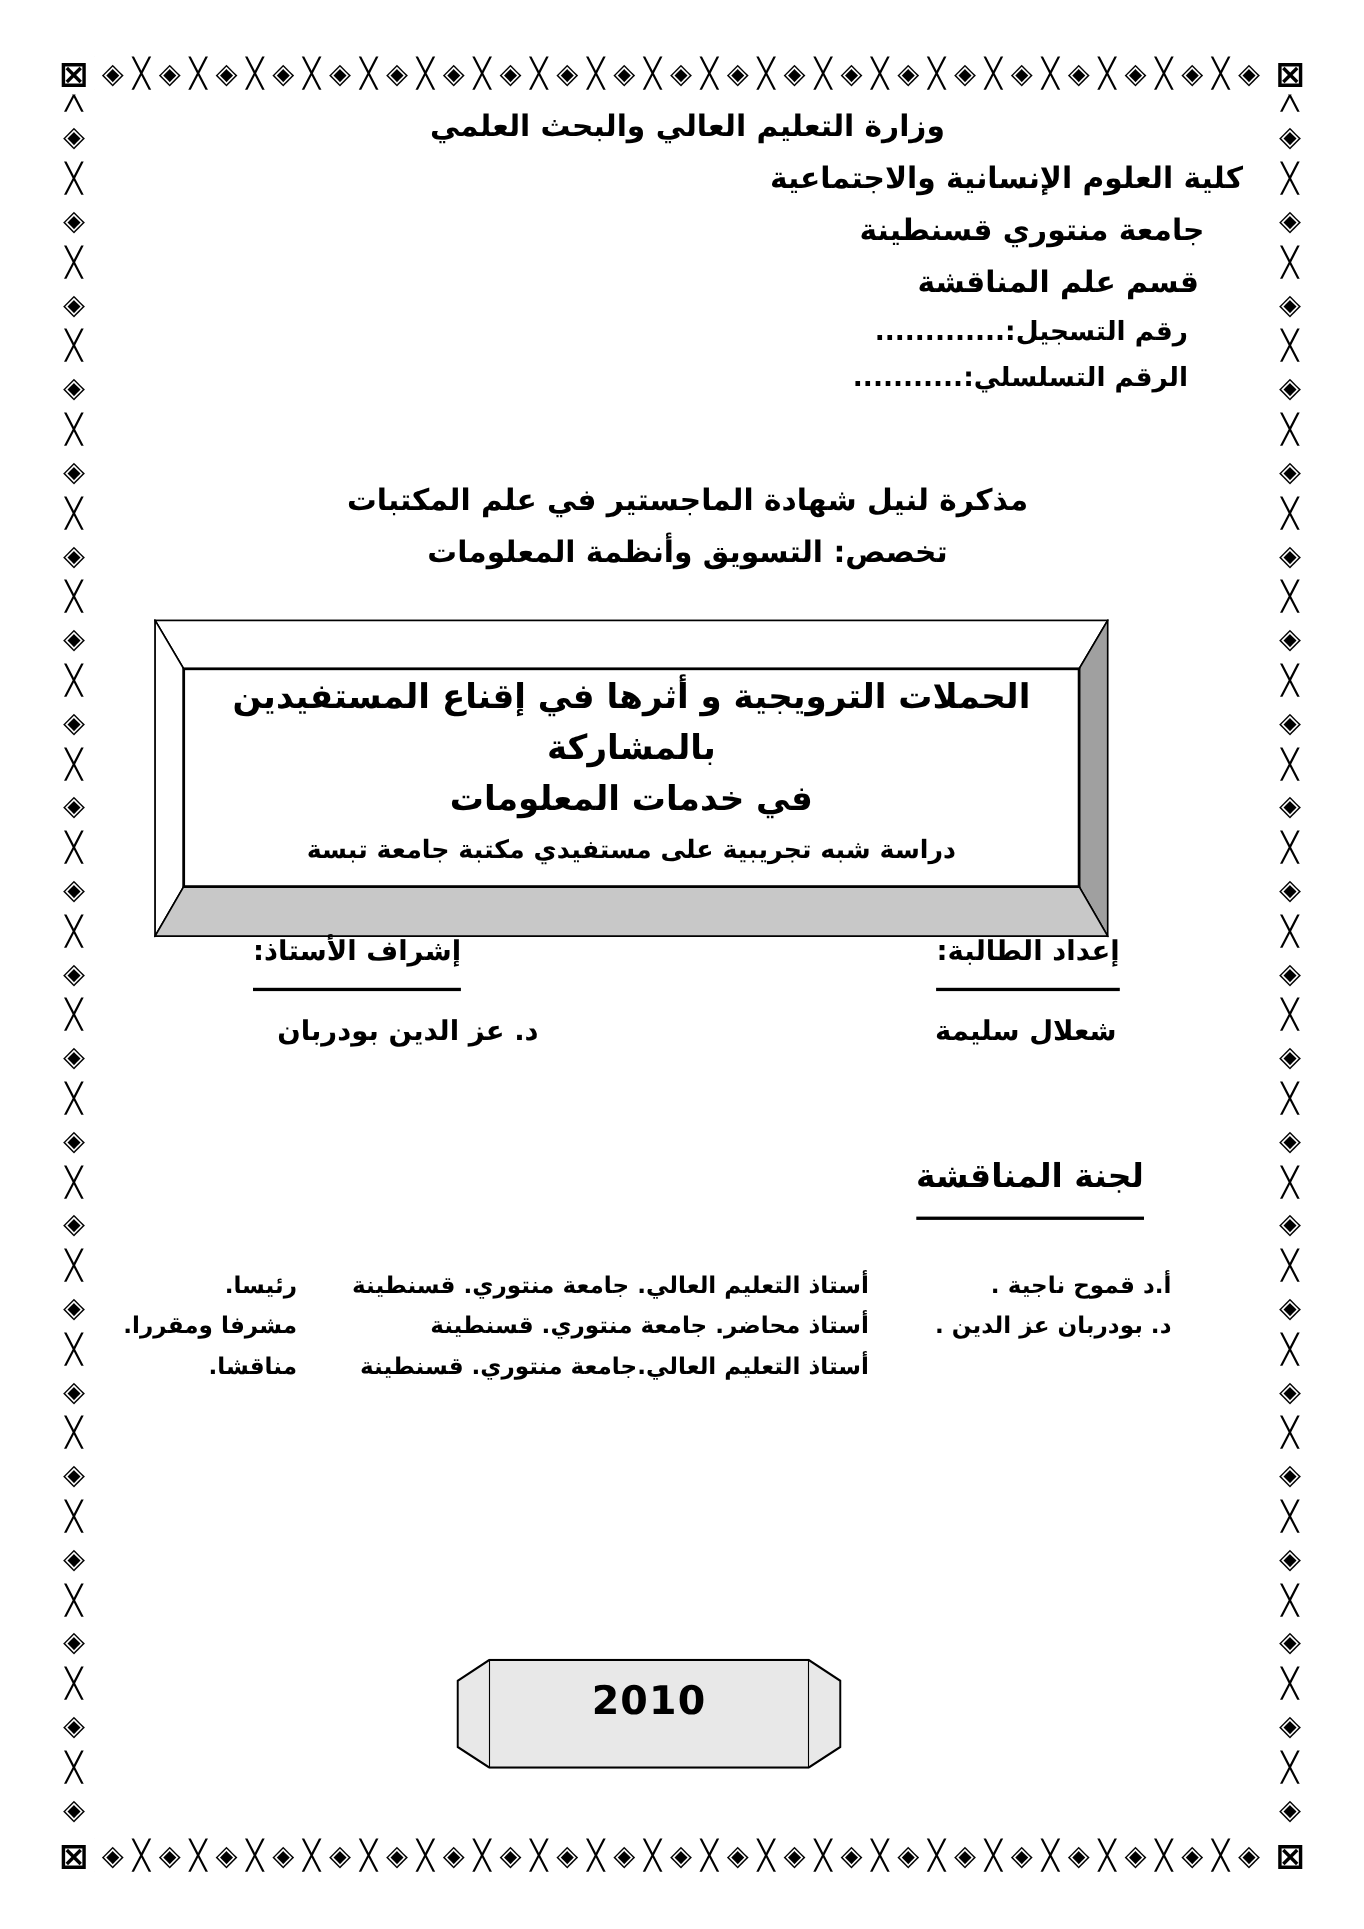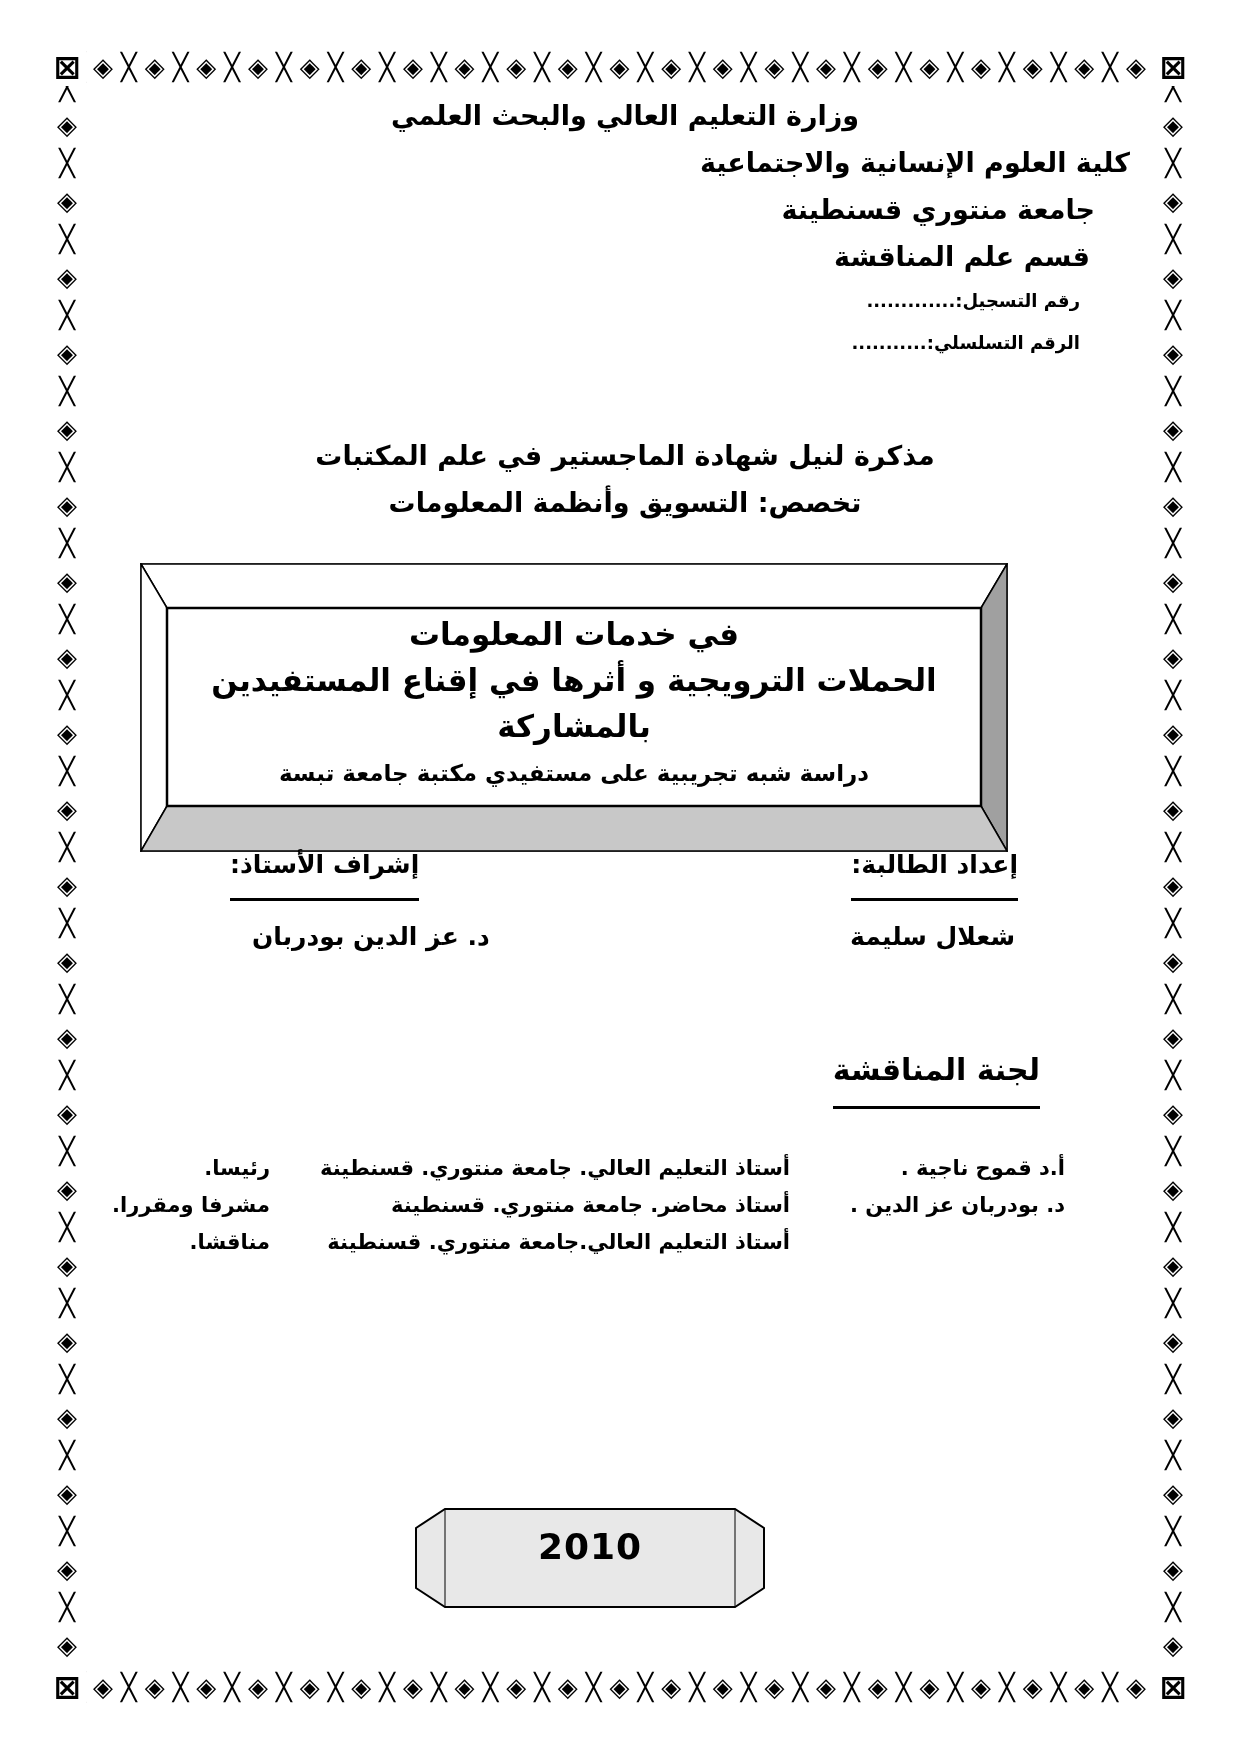--- a/index.html
+++ b/index.html
@@ -15,21 +15,21 @@
   .band-bottom{bottom:48px;}
   .band-v{top:86px;bottom:86px;width:38px;writing-mode:vertical-rl;text-orientation:upright;font-size:26px;line-height:38px;letter-spacing:8px;text-align:center;}
   .band-left{left:48px;}
   .band-right{right:48px;}
   .corner{position:absolute;width:38px;height:38px;font-size:32px;line-height:38px;text-align:center;}
   .corner-tl{top:48px;left:48px;} .corner-tr{top:48px;right:48px;}
   .corner-bl{bottom:48px;left:48px;} .corner-br{bottom:48px;right:48px;}
   
   .header-block{position:absolute;top:92px;left:120px;right:110px;}
   .h-line{font-size:27px;line-height:47px;}
-  .h-small{font-size:18px;line-height:42px;}
+  .h-small{font-size:24px;line-height:42px;}
   .a-center{text-align:center;}
   .a-right{text-align:right;}
   .mr55{margin-left:0;margin-right:35px;}
   .mr25{margin-right:0px;}
   .mr60{margin-right:40px;}
   .mr70{margin-right:50px;}
   
   .memo-block{position:absolute;top:432px;left:120px;right:110px;text-align:center;}
   .memo-line{font-size:27px;line-height:47px;}
   
@@ -90,22 +90,22 @@
 <div class="title-box">
   <svg width="868" height="289" viewBox="0 0 868 289">
     <rect x="1.5" y="1.5" width="865" height="286" fill="#ffffff" stroke="#000" stroke-width="2"></rect>
     <polygon points="1,1 867,1 841,45 27,45" stroke="#000" stroke-width="1.5" fill="#ffffff"></polygon>
     <polygon points="1,1 27,45 27,243 1,288" stroke="#000" stroke-width="1.5" fill="#ffffff"></polygon>
     <polygon points="867,1 867,288 841,243 841,45" stroke="#000" stroke-width="1.5" fill="#a0a0a0"></polygon>
     <polygon points="1,288 867,288 841,243 27,243" stroke="#000" stroke-width="1.5" fill="#c8c8c8"></polygon>
     <rect x="27" y="45" width="814" height="198" fill="#ffffff" stroke="#000" stroke-width="2.5"></rect>
   </svg>
   <div class="title-text">
+    <div class="t-line">الحملات الترويجية و أثرها في إقناع المستفيدين بالمشاركة</div>
     <div class="t-line">في خدمات المعلومات</div>
-    <div class="t-line">الحملات الترويجية و أثرها في إقناع المستفيدين بالمشاركة</div>
     <div class="t-sub">دراسة شبه تجريبية على مستفيدي مكتبة جامعة تبسة</div>
   </div>
 </div>
 
 <div class="attrib attrib-student">
   <span class="label-underline">إعداد الطالبة:</span>
 </div>
 <div class="attrib attrib-supervisor">
   <span class="label-underline">إشراف الأستاذ:</span>
 </div>

